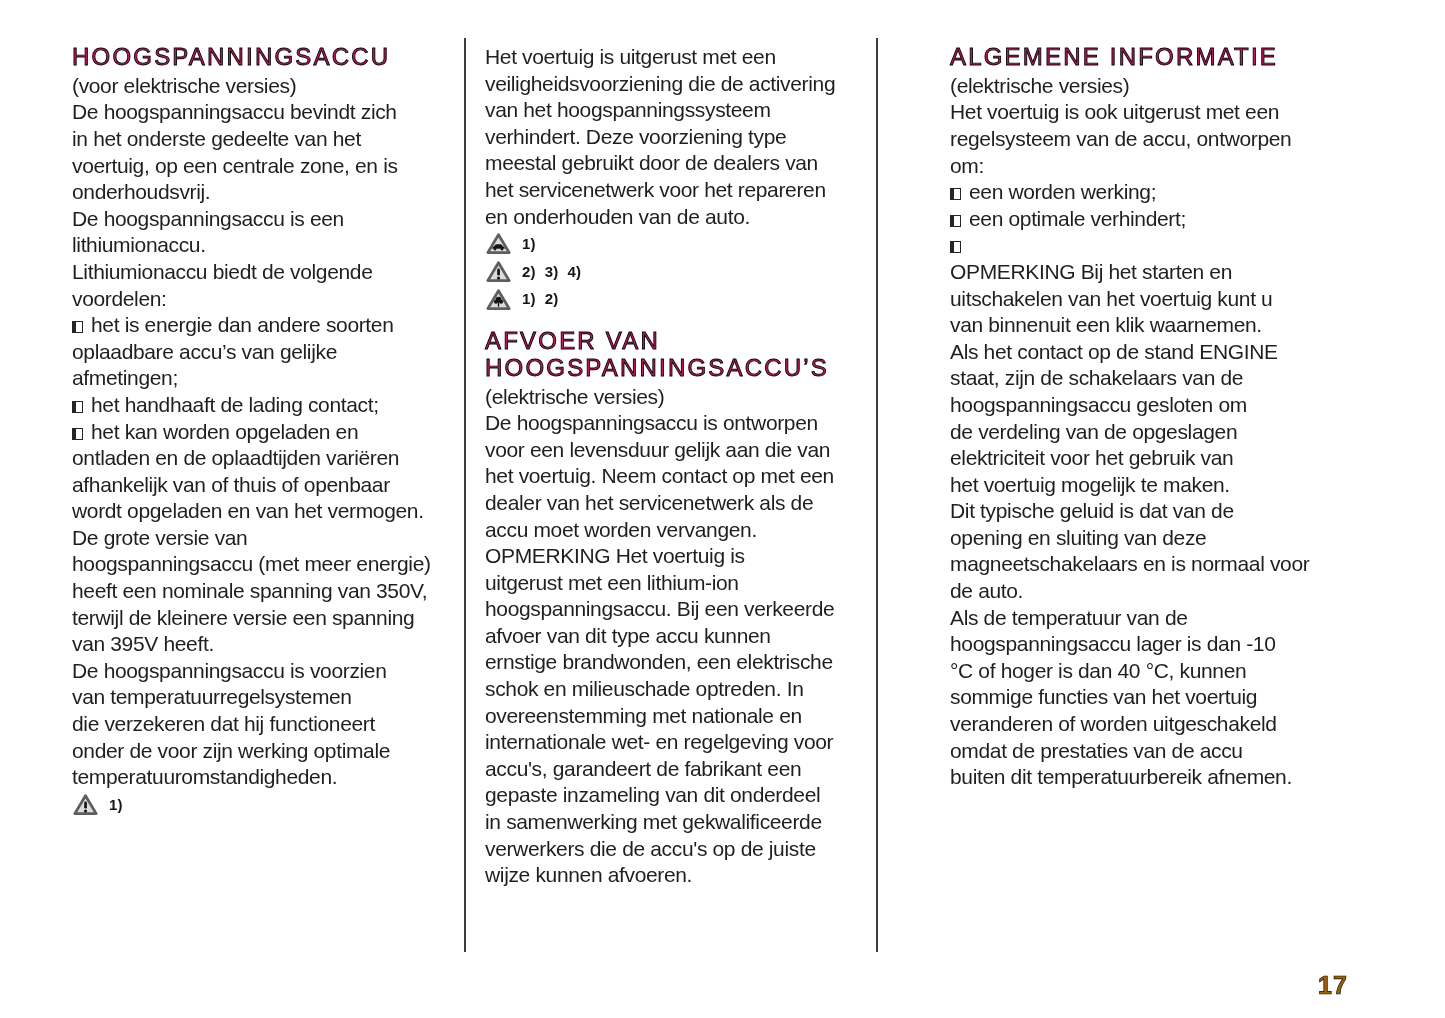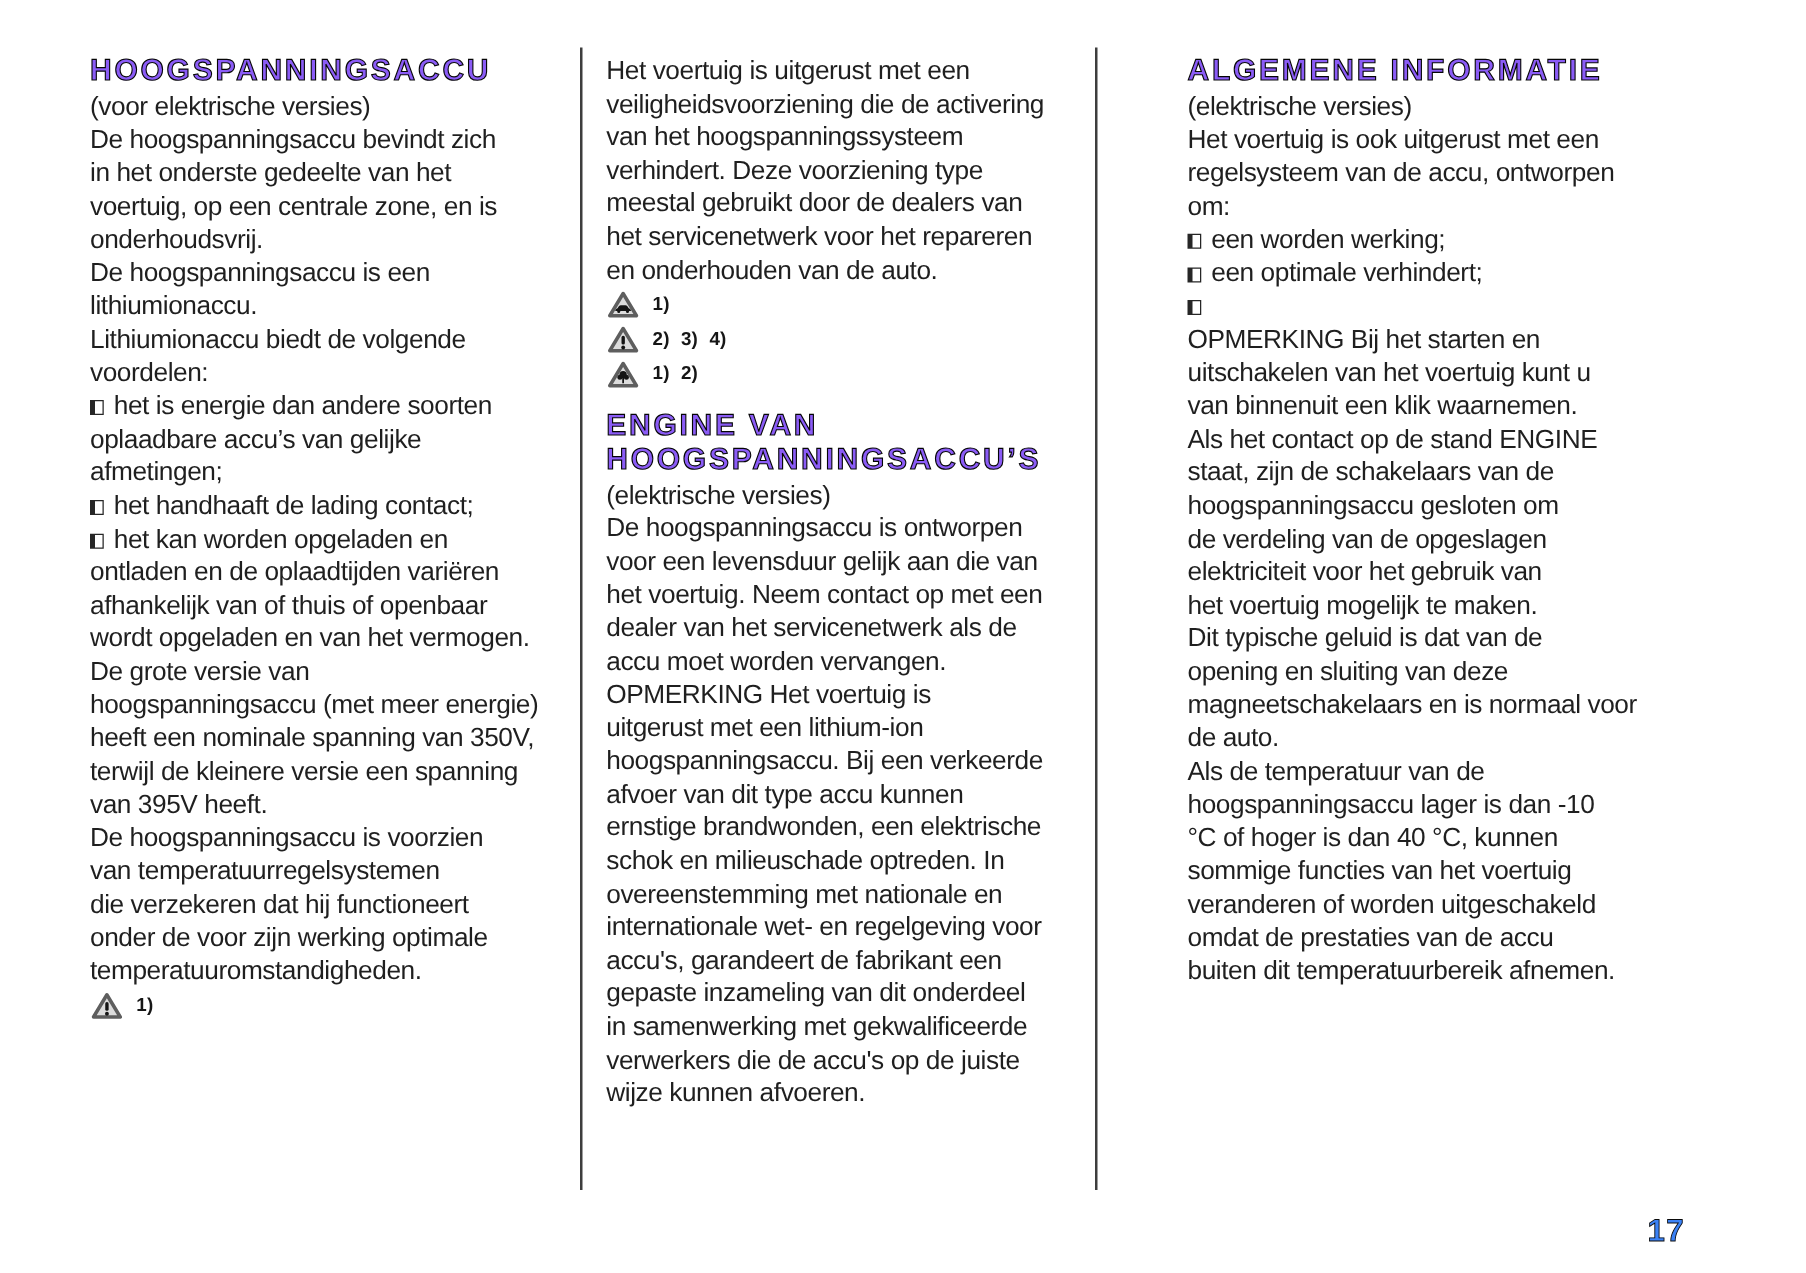--- a/index.html
+++ b/index.html
@@ -36,23 +36,23 @@
     background: #3e3e3e;
   }
   .sep-1 { left: 464px; }
   .sep-2 { left: 876px; }
 
   .block { white-space: pre; }
 
   .block.heading {
     font-size: 24px;
     line-height: 26.8px;
-    font-weight: 700;
+    font-weight: 400;
     letter-spacing: 2.2px;
-    color: #8b5cf6;
+    color: #be185d;
     -webkit-text-stroke: 0.9px #050505;
     margin-bottom: 2px;
   }
   .block.heading:not(:first-child) { margin-top: 15px; }
 
   .bullet-marker {
     display: inline-block;
     width: 11px;
     height: 12px;
     border: 1.6px solid #262626;
@@ -77,21 +77,21 @@
     color: #161616;
   }
 
   .page-number {
     position: absolute;
     left: 1318px;
     top: 971px;
     font-size: 25px;
     font-weight: 700;
     letter-spacing: 1px;
-    color: #3b82f6;
+    color: #a16207;
     -webkit-text-stroke: 0.7px #0a0a0a;
   }
 </style>
 </head>
 <body>
 
 <div class="page">
   <div class="col col-1"><div class="block heading">HOOGSPANNINGSACCU</div><div class="block text">(voor elektrische versies)
 De hoogspanningsaccu bevindt zich
 in het onderste gedeelte van het
@@ -134,21 +134,21 @@
           </svg></span><span class="refs"><span class="ref">1)</span></span></div><div class="block icon-line"><span class="warn-icon"><svg width="27" height="24" viewBox="0 0 27 24" aria-hidden="true">
             <path d="M13.5 2.8 L24.2 20.6 L2.8 20.6 Z" fill="#dcdcdc" stroke="#5e5e5e" stroke-width="2.8" stroke-linejoin="round"></path>
             <rect x="12.2" y="8.6" width="2.7" height="7" rx="1.3" fill="#141414"></rect>
             <circle cx="13.55" cy="18" r="1.55" fill="#141414"></circle>
           </svg></span><span class="refs"><span class="ref">2)</span><span class="ref">3)</span><span class="ref">4)</span></span></div><div class="block icon-line"><span class="warn-icon"><svg width="27" height="24" viewBox="0 0 27 24" aria-hidden="true">
             <path d="M13.5 2.8 L24.2 20.6 L2.8 20.6 Z" fill="#dcdcdc" stroke="#5e5e5e" stroke-width="2.8" stroke-linejoin="round"></path>
             <circle cx="13.5" cy="11.6" r="2.9" fill="#141414"></circle>
             <circle cx="10.9" cy="13.8" r="2" fill="#141414"></circle>
             <circle cx="16.1" cy="13.8" r="2" fill="#141414"></circle>
             <rect x="12.8" y="14" width="1.4" height="4.6" fill="#141414"></rect>
-          </svg></span><span class="refs"><span class="ref">1)</span><span class="ref">2)</span></span></div><div class="block heading">ENGINE VAN
+          </svg></span><span class="refs"><span class="ref">1)</span><span class="ref">2)</span></span></div><div class="block heading">AFVOER VAN
 HOOGSPANNINGSACCU’S</div><div class="block text">(elektrische versies)
 De hoogspanningsaccu is ontworpen
 voor een levensduur gelijk aan die van
 het voertuig. Neem contact op met een
 dealer van het servicenetwerk als de
 accu moet worden vervangen.
 OPMERKING Het voertuig is
 uitgerust met een lithium-ion
 hoogspanningsaccu. Bij een verkeerde
 afvoer van dit type accu kunnen

